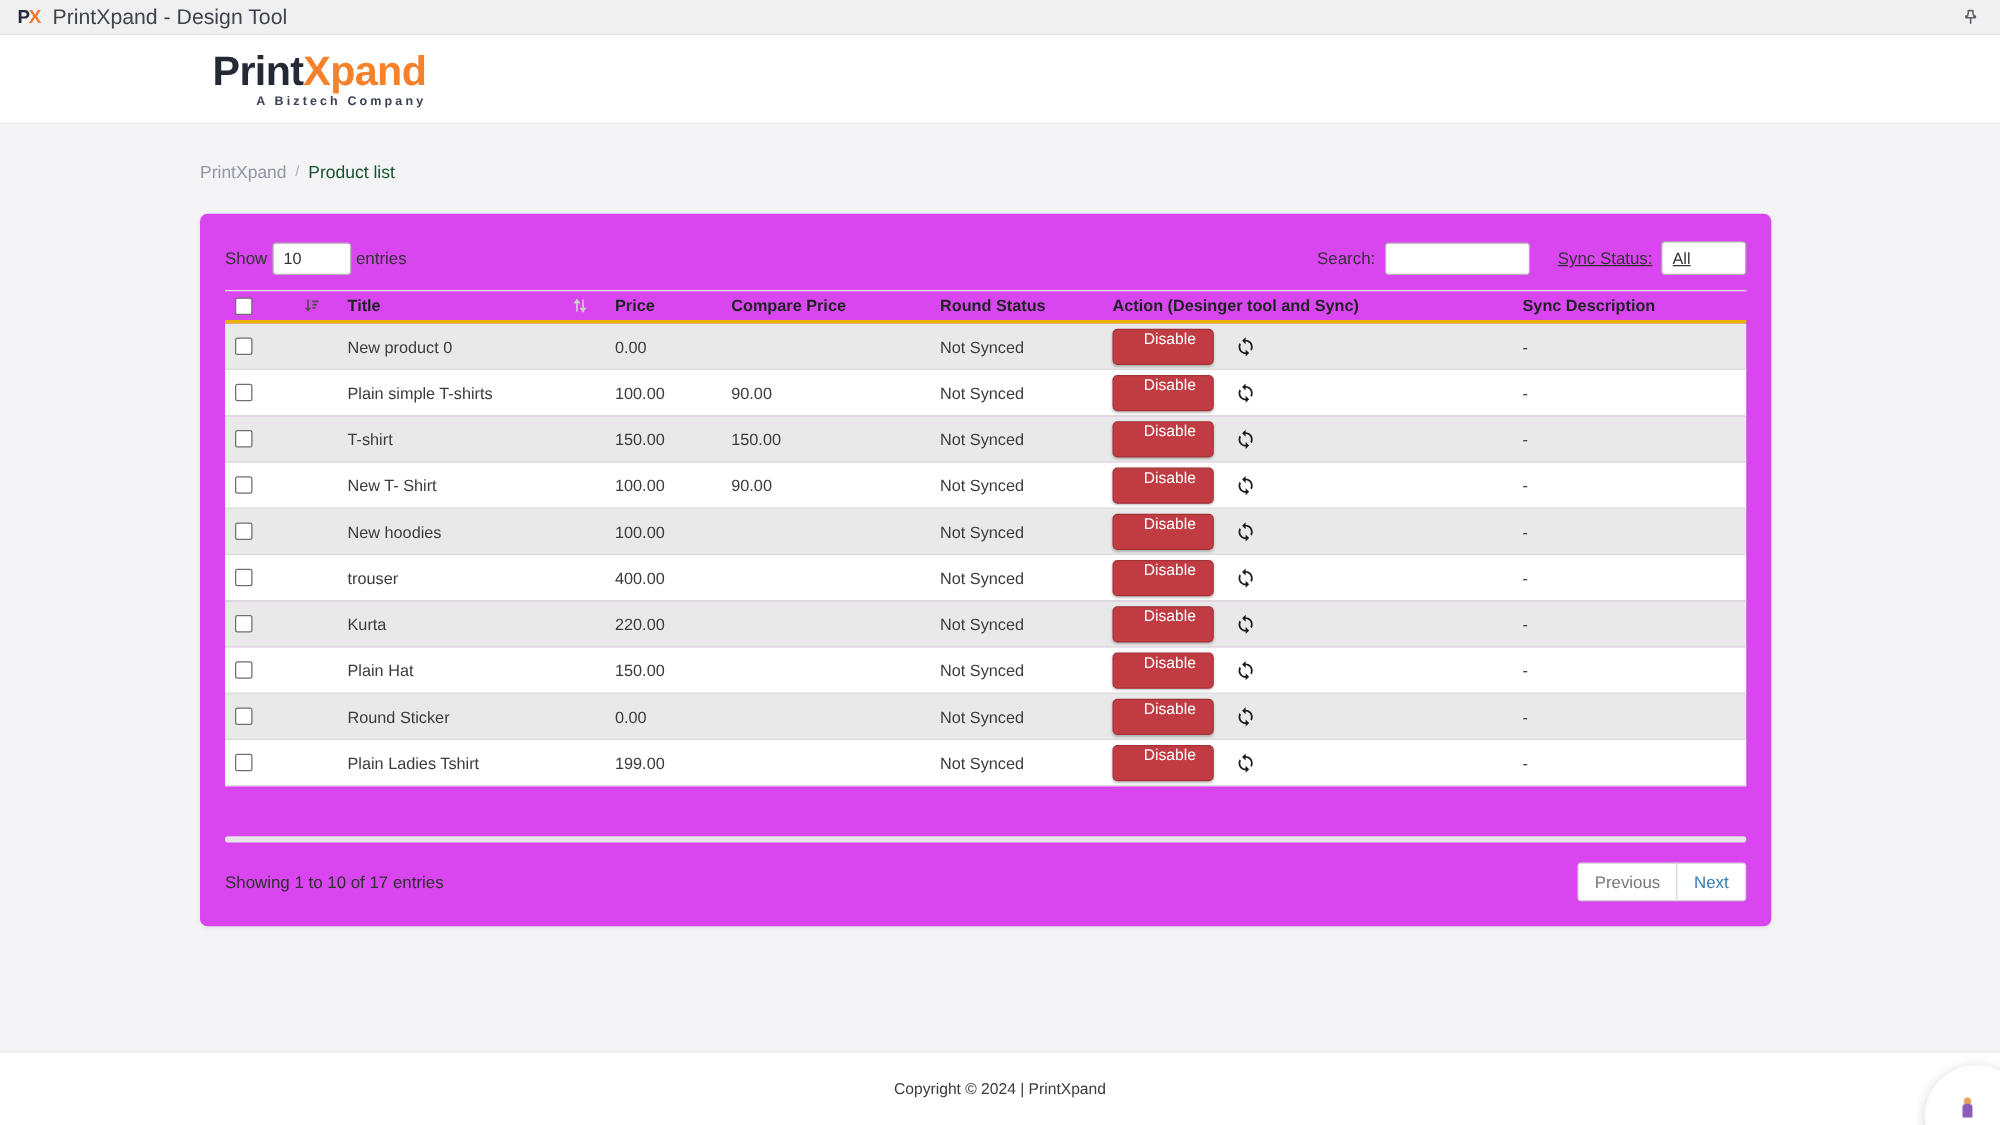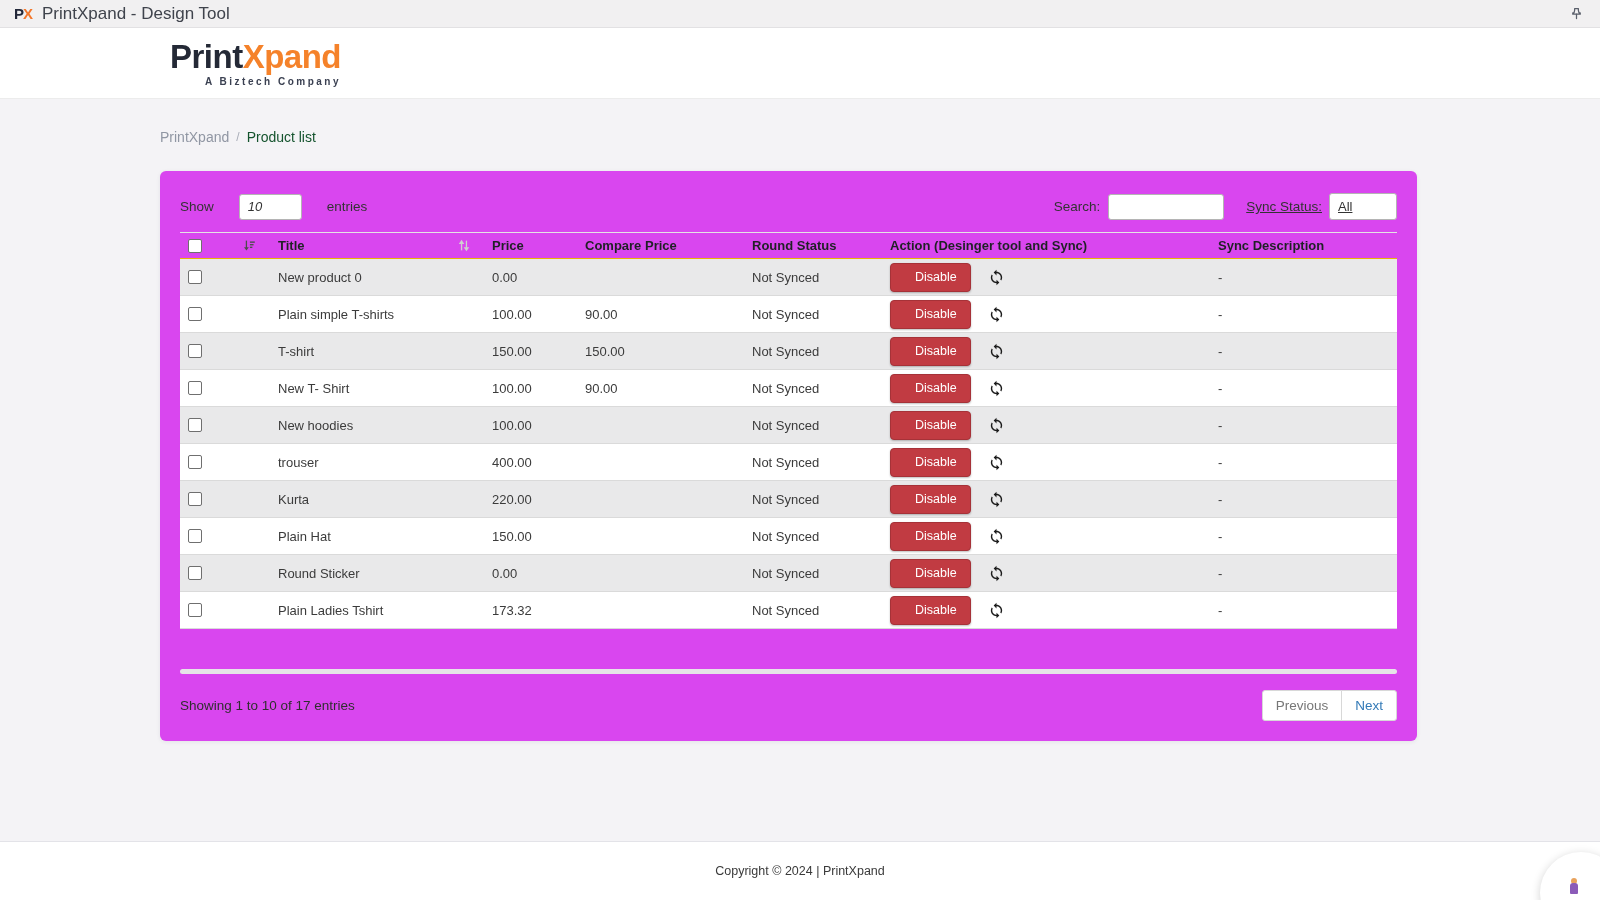--- a/index.html
+++ b/index.html
@@ -52,56 +52,56 @@
     border-radius:6px; box-shadow:0 1px 4px rgba(40,40,60,.08);
     padding:22px 20px 20px 20px;
   }
 
   
   .controls { display:flex; align-items:center; font-size:13.5px; color:#333; margin-bottom:12px; }
   .ctrl-input {
     height:26px; border:1px solid #b4b4b4; border-radius:3px;
     font-size:13px; color:#333; padding:0 8px; font-family:inherit; background:#fff;
   }
-  .entries-input { width:63px; margin:0 25px;font-style:italic; }
+  .entries-input { width:63px; margin:0 4px; }
   .search-wrap { margin-left:auto; display:flex; align-items:center;justify-content:center; }
   .search-input { width:116px; margin-left:8px; }
   .syncsel-wrap { margin-left:22px; display:flex; align-items:center;text-decoration:underline; }
   .sync-select {
     width:68px; height:27px; margin-left:7px;
     border:1px solid #b4b4b4; border-radius:3px; background:#fff;
     font-size:13px; color:#333; padding:0 0 0 8px; font-family:inherit;
     appearance:none; -webkit-appearance:none;
   }
 
   
   .tbl { width:100%; }
   .trow {
     display:grid;
     grid-template-columns:88px 214px 93px 167px 138px 328px 1fr;
     align-items:center;
   }
   .thead {
-    height:27px; border-top:1px solid #e4e4e4; border-bottom:1px solid #eab308;
+    height:27px; border-top:1px solid #e4e4e4; border-bottom:3px solid #eab308;
     font-weight:700; font-size:13px; color:#1f2125;
   }
   .cell { padding-left:10px; display:flex; align-items:center; min-height:1em; }
   .c-check { padding-left:8px; }
   .body-row { height:37px; border-bottom:1px solid #dadada; font-size:13px; color:#3b3b3b; background:#fff; }
   .body-row:nth-child(odd) { background:#e9e9ea; }
 
   .cbox {
     appearance:none; -webkit-appearance:none;
     width:14px; height:14px; border:1.5px solid #6f6f6f; border-radius:2px;
     background:#fff; cursor:pointer; display:inline-block;
   }
   .sort-icn { margin-left:auto; margin-right:12px; display:flex; }
 
   .disable-btn {
-    display:inline-flex; align-items:center; height:29px; cursor:pointer;
+    display:inline-flex; align-items:flex-start; height:29px; cursor:pointer;
     border:1px solid #a63238; border-radius:4px; overflow:hidden; padding:0;
     background:#c13b42; box-shadow:0 1px 2px rgba(0,0,0,.25); font-family:inherit;
   }
   .disable-btn .knob { width:11px; background:#fff; }
   .disable-btn .lbl {
     color:#fff; font-size:12.5px; padding:0 13px; display:flex; align-items:center;
   }
   .sync-btn { background:none; border:none; cursor:pointer; margin-left:15px; display:flex; padding:2px; }
 
   .hscroll {
@@ -416,21 +416,21 @@
       </button>
     </div>
     <div class="cell">-</div>
   </div>
 
   <div class="trow body-row">
     <div class="cell c-check">
       <input type="checkbox" class="cbox" style="">
     </div>
     <div class="cell">Plain Ladies Tshirt</div>
-    <div class="cell">173.32</div>
+    <div class="cell">199.00</div>
     <div class="cell"></div>
     <div class="cell">Not Synced</div>
     <div class="cell">
       <button class="disable-btn">
         <span class="knob"></span>
         <span class="lbl">Disable</span>
       </button>
       <button class="sync-btn" title="Sync">
         <svg width="17" height="17" viewBox="0 0 24 24" fill="#1c1c1c">
           <path d="M12 4V1L8 5l4 4V6c3.31 0 6 2.69 6 6 0 1.01-.25 1.97-.7 2.8l1.46 1.46A7.93 7.93 0 0 0 20 12c0-4.42-3.58-8-8-8zm0 14c-3.31 0-6-2.69-6-6 0-1.01.25-1.97.7-2.8L5.24 7.74A7.93 7.93 0 0 0 4 12c0 4.42 3.58 8 8 8v3l4-4-4-4v3z"></path>

